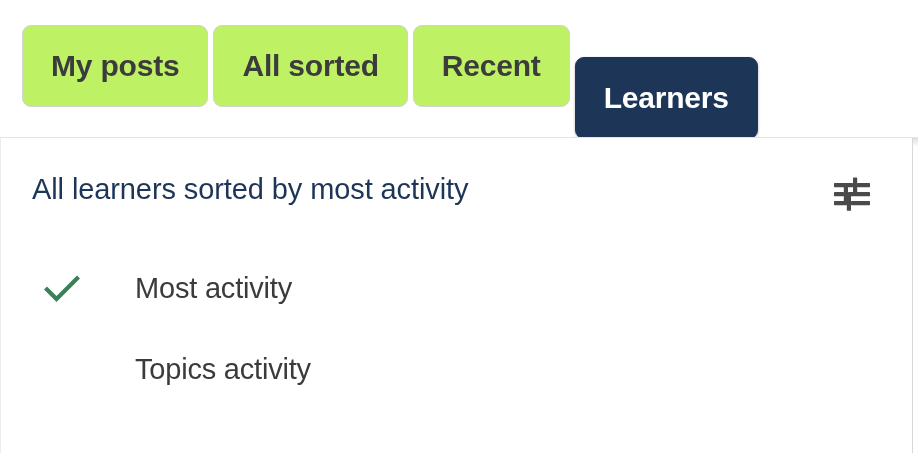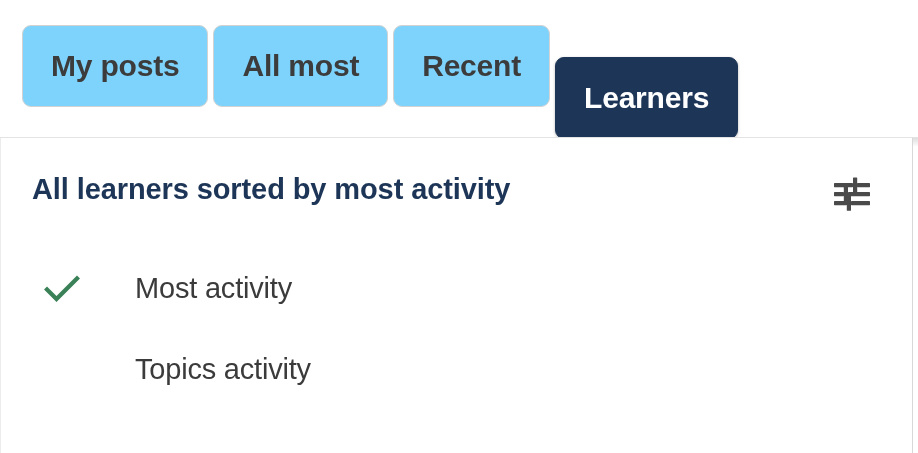--- a/index.html
+++ b/index.html
@@ -31,21 +31,21 @@
     top: 25px;
     display: flex;
     align-items: flex-start;
     gap: 5px;
   }
   .tab {
     height: 82px;
     box-sizing: border-box;
     border-radius: 9px;
     border: 1px solid #d2d2d2;
-    background: #7dd3fc;
+    background: #bef264;
     color: #3c3c3c;
     font-size: 30px;
     font-weight: 700;
     letter-spacing: -0.2px;
     display: flex;
     align-items: center;
     justify-content: center;
     padding: 0 28px;
     cursor: pointer;
     white-space: nowrap;
@@ -97,21 +97,21 @@
     top: 0;
     width: 100%;
     height: 110px;
     box-sizing: border-box;
   }
   .panel-title {
     position: absolute;
     left: 31px;
     top: 35px;
     font-size: 29px;
-    font-weight: 700;
+    font-weight: 400;
     color: #1d3557;
     letter-spacing: -0.1px;
     white-space: nowrap;
   }
   .tune-button {
     position: absolute;
     right: 36px;
     top: 34px;
     width: 48px;
     height: 44px;
@@ -162,21 +162,21 @@
 </style>
 </head>
 <body>
 
 <div class="tabbar">
   <div class="tabs">
     <div class="tab">
       <span>My posts</span>
     </div>
     <div class="tab">
-      <span>All most</span>
+      <span>All sorted</span>
     </div>
     <div class="tab">
       <span>Recent</span>
     </div>
     <div class="tab active">
       <span>Learners</span>
     </div>
   </div>
 </div>
 <div class="tabbar-divider"></div>

